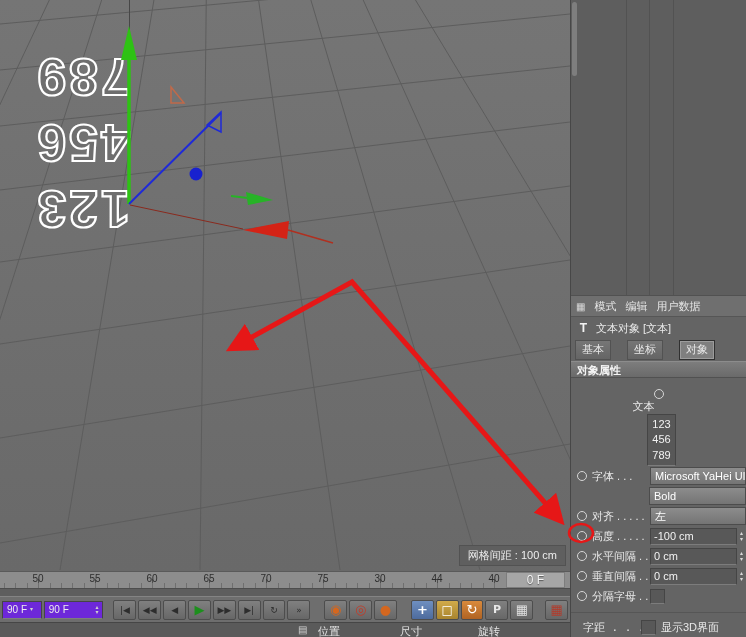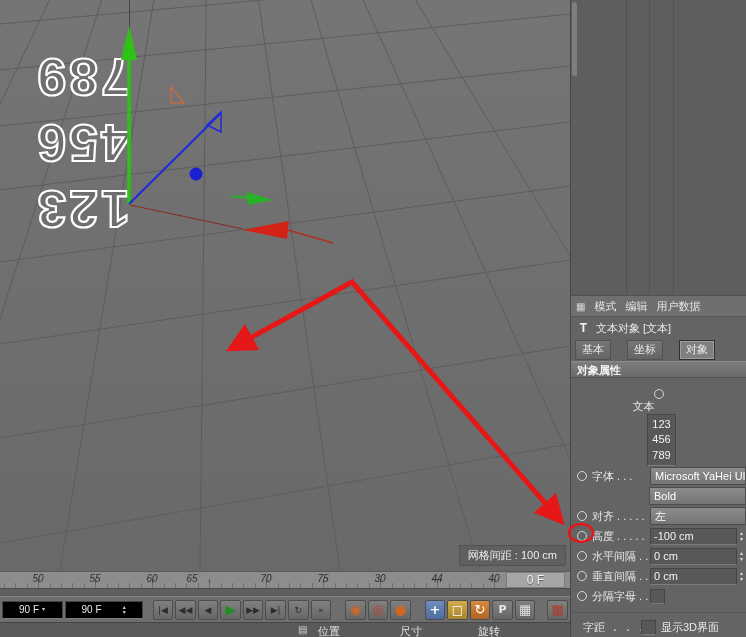--- a/index.html
+++ b/index.html
@@ -18,36 +18,36 @@
   .grid-label{position:absolute;right:4px;bottom:5px;background:#5f5f5f;
               border:1px solid #525252;color:#ededed;font-size:11px;
               padding:2px 8px;}
   
   .ruler{position:absolute;left:0;top:571px;width:570px;height:17px;
          background:#8d8d8d;border-top:1px solid #5a5a5a;box-sizing:border-box;
          background-image:
            repeating-linear-gradient(to right,#6f6f6f 0 1px,transparent 1px 11.4px),
            repeating-linear-gradient(to right,#4f4f4f 0 1px,transparent 1px 57px);
          background-position:4px bottom,38px bottom;
-         background-size:100% 5px,100% 9px;background-repeat:repeat-x;font-style:italic;}
+         background-size:100% 5px,100% 9px;background-repeat:repeat-x;}
   .tick{position:absolute;top:1px;font-size:10px;color:#2d2d2d;
         transform:translateX(-50%);}
   .frame-marker{position:absolute;left:506px;top:572px;width:57px;height:14px;
                 background:#a6a6a6;border:1px solid #7d7d7d;color:#f6f6f6;
                 font-size:12px;display:flex;align-items:center;justify-content:center;
                 text-shadow:0 1px 1px #555;}
   .tl-scroll{position:absolute;left:0;top:588px;width:570px;height:8px;
              background:#5e5e5e;border-top:1px solid #4d4d4d;box-sizing:border-box;}
   
   .transport{position:absolute;left:0;top:596px;width:570px;height:26px;
              background:#6e6e6e;border-top:1px solid #848484;box-sizing:border-box;
              display:flex;align-items:center;gap:2px;padding:0 2px;}
-  .frame-field{height:16px;background:#000000;border:1px solid #454545;
+  .frame-field{height:16px;background:#6d28d9;border:1px solid #454545;
                border-bottom-color:#7e7e7e;color:#ededed;font-size:10px;
-               display:flex;align-items:center;gap:3px;padding:0 16px;}
+               display:flex;align-items:center;gap:3px;padding:0 4px;}
   .frame-field .arrows{font-size:6px;line-height:5px;color:#cfcfcf;display:flex;
                        flex-direction:column;}
   .tbtn{width:23px;height:20px;background:linear-gradient(#808080,#676767);
         border:1px solid #4d4d4d;border-radius:2px;color:#2d2d2d;font-size:9px;
         display:flex;align-items:center;justify-content:center;padding:0;
         font-family:"DejaVu Sans",sans-serif;cursor:pointer;}
   .tbtn.play{color:#1d8f1d;font-size:13px;}
   .tbtn.rec{color:#d4671f;font-size:13px;}
   .tbtn.rec2{color:#c23b28;font-size:13px;}
   .tbtn.pos{background:linear-gradient(#6f8fc0,#4d6b9d);color:#fff;font-size:13px;font-weight:bold;}
@@ -171,21 +171,21 @@
       <line x1="248" y1="198" x2="231" y2="196" stroke="#27b327" stroke-width="2"></line>
     </svg>
 
     <div class="grid-label">网格间距 : 100 cm</div>
   </div>
 
   <div class="ruler">
     <span class="tick" style="left:38px">50</span>
     <span class="tick" style="left:95px">55</span>
     <span class="tick" style="left:152px">60</span>
-    <span class="tick" style="left:192px">65</span>
+    <span class="tick" style="left:209px">65</span>
     <span class="tick" style="left:266px">70</span>
     <span class="tick" style="left:323px">75</span>
     <span class="tick" style="left:380px">30</span>
     <span class="tick" style="left:437px">44</span>
     <span class="tick" style="left:494px">40</span>
   </div>
   <div class="frame-marker">0 F</div>
   <div class="tl-scroll"></div>
 
   <div class="transport">

